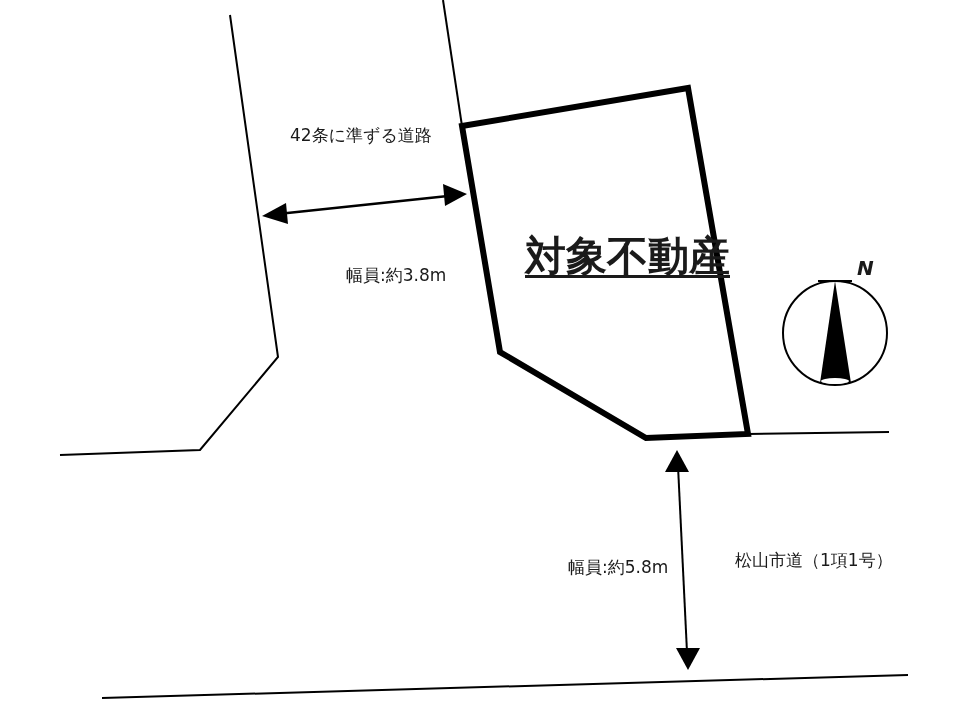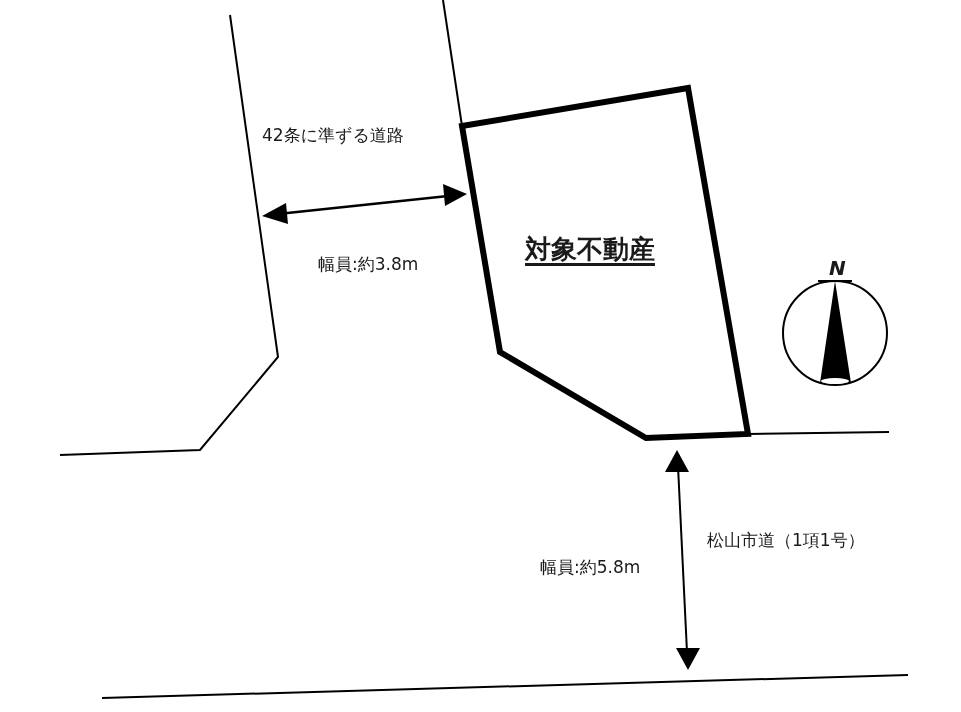--- a/index.html
+++ b/index.html
@@ -1,20 +1,20 @@
 <!DOCTYPE html>
 <html><head>
 <meta charset="utf-8">
 <style>
   html, body { margin: 0; padding: 0; background: #ffffff; }
   body { width: 961px; height: 712px; position: relative; overflow: hidden;
          font-family: "DejaVu Sans", "Liberation Sans", sans-serif; color: #1a1a1a; }
   svg.map { position: absolute; left: 0; top: 0; }
-  .label { position: absolute; white-space: nowrap; font-size: 17px; line-height: 1; }
-  .title { position: absolute; white-space: nowrap; font-size: 26px; font-weight: bold;
+  .label { position: absolute; white-space: nowrap; font-size: 17px; line-height: 1; margin-left: 28px; }
+  .title { position: absolute; white-space: nowrap; font-size: 41px; font-weight: bold;
            text-decoration: underline; text-decoration-thickness: 3px; text-underline-offset: 5px; line-height: 1; }
   .north-n { font-family: "DejaVu Sans", sans-serif; font-weight: bold; font-style: italic; }
 </style>
 </head>
 <body>
 
 <svg class="map" width="961" height="712" viewBox="0 0 961 712">
 
   <polyline points="230,15 278,357 200,450 60,455" fill="none" stroke="#000" stroke-width="2"></polyline>
 
@@ -45,19 +45,19 @@
     <line x1="818" y1="281" x2="852" y2="281" stroke="#000" stroke-width="2"></line>
   </g>
 </svg>
 
 <div class="label" style="left:829px; top:258px; font-size:20px;">
   <span class="north-n">N</span>
 </div>
 
 <div class="label" style="left:262px; top:127px;">42条に準ずる道路</div>
 
-<div class="label" style="left:318px; top:256px;">幅員:約3.8m</div>
+<div class="label" style="left:318px; top:267px;">幅員:約3.8m</div>
 
 <div class="title" style="left:525px; top:236px;">対象不動産</div>
 
 <div class="label" style="left:540px; top:559px;text-align:right;">幅員:約5.8m</div>
 
-<div class="label" style="left:707px; top:532px;text-align:right;">松山市道（1項1号）</div>
+<div class="label" style="left:707px; top:552px;text-align:right;">松山市道（1項1号）</div>
 
 </body></html>

